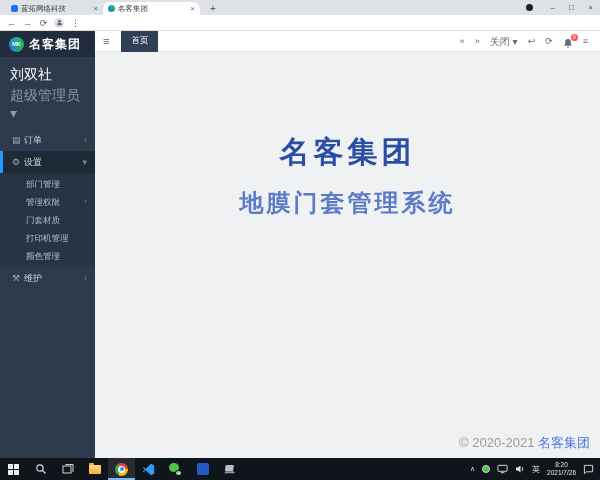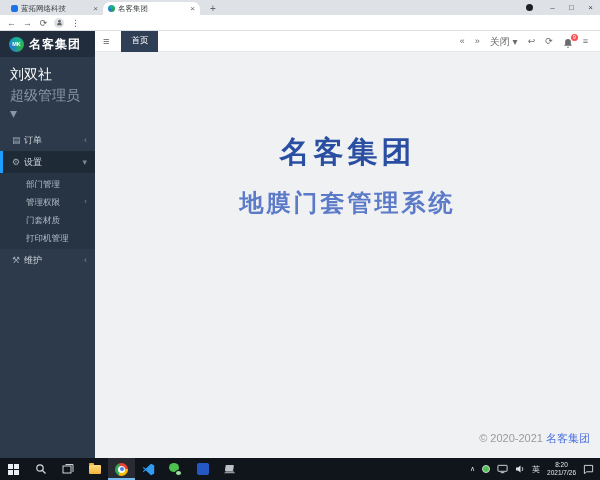--- a/index.html
+++ b/index.html
@@ -54,21 +54,21 @@
   .home-tab { height:21px; line-height:21px; background:#2f4056; color:#fff; font-size:8.5px; padding:0 10px; margin-left:4px;font-family:Liberation Mono, monospace; }
   .tb-right { margin-left:auto; display:flex; align-items:center; gap:10px; padding-right:12px; color:#6b6b6b; font-size:9px; }
   .tb-ico { position:relative; line-height:21px; }
   .closedd { font-size:10px; }
   .badge { position:absolute; top:1px; right:-5px; background:#ff5151; color:#fff; font-size:5.5px; min-width:7px; height:7px; line-height:7px; border-radius:4px; text-align:center; padding:0 1px; }
 
   
   .content { position:absolute; left:95px; top:52px; right:0; bottom:22px; background:#f0f1f3; text-align:center; }
   .brand-title { padding-top:80px; font-size:30px; font-weight:bold; color:#2a4fa2; letter-spacing:4px; }
   .brand-sub { margin-top:14px; font-size:24px; font-weight:bold; color:#5b7ac8; letter-spacing:3px; }
-  .footer { position:absolute; right:10px; bottom:12px; font-size:11px; color:#9a9a9a; }
+  .footer { position:absolute; right:10px; bottom:6px; font-size:13px; color:#9a9a9a; }
   .footer a { color:#4e73df; text-decoration:none; }
 
   
   .taskbar { position:absolute; left:0; right:0; bottom:0; height:22px; background:#10151b; display:flex; align-items:stretch; color:#e6e6e6; }
   .tb-item { width:27px; display:flex; align-items:center; justify-content:center; }
   .tb-item.running { background:rgba(255,255,255,.10); box-shadow:inset 0 -2px 0 #76b9ed; }
   .winlogo { display:grid; grid-template-columns:5px 5px; grid-template-rows:5px 5px; gap:1px; }
   .winlogo span { background:#e8eef2; }
   .folder { width:12px; height:9px; background:linear-gradient(#ffdb7d,#f2b33d); border-radius:1px; position:relative; }
   .folder:before { content:""; position:absolute; top:-2px; left:0; width:5px; height:2px; background:#f2b33d; border-radius:1px 1px 0 0; }
@@ -151,20 +151,23 @@
     <div class="submenu-item">
         <span class="slabel">管理权限</span>
         <span class="sarrow">‹</span>
       </div>
     <div class="submenu-item">
         <span class="slabel">门套材质</span>
       </div>
     <div class="submenu-item">
         <span class="slabel">打印机管理</span>
       </div>
+    <div class="submenu-item">
+        <span class="slabel">颜色管理</span>
+      </div>
   </div>
 
   <div class="menu-item">
     <span class="mico">⚒</span>
     <span class="mlabel">维护</span>
     <span class="marrow">‹</span>
   </div>
 </div>
 
 <div class="topbar">

